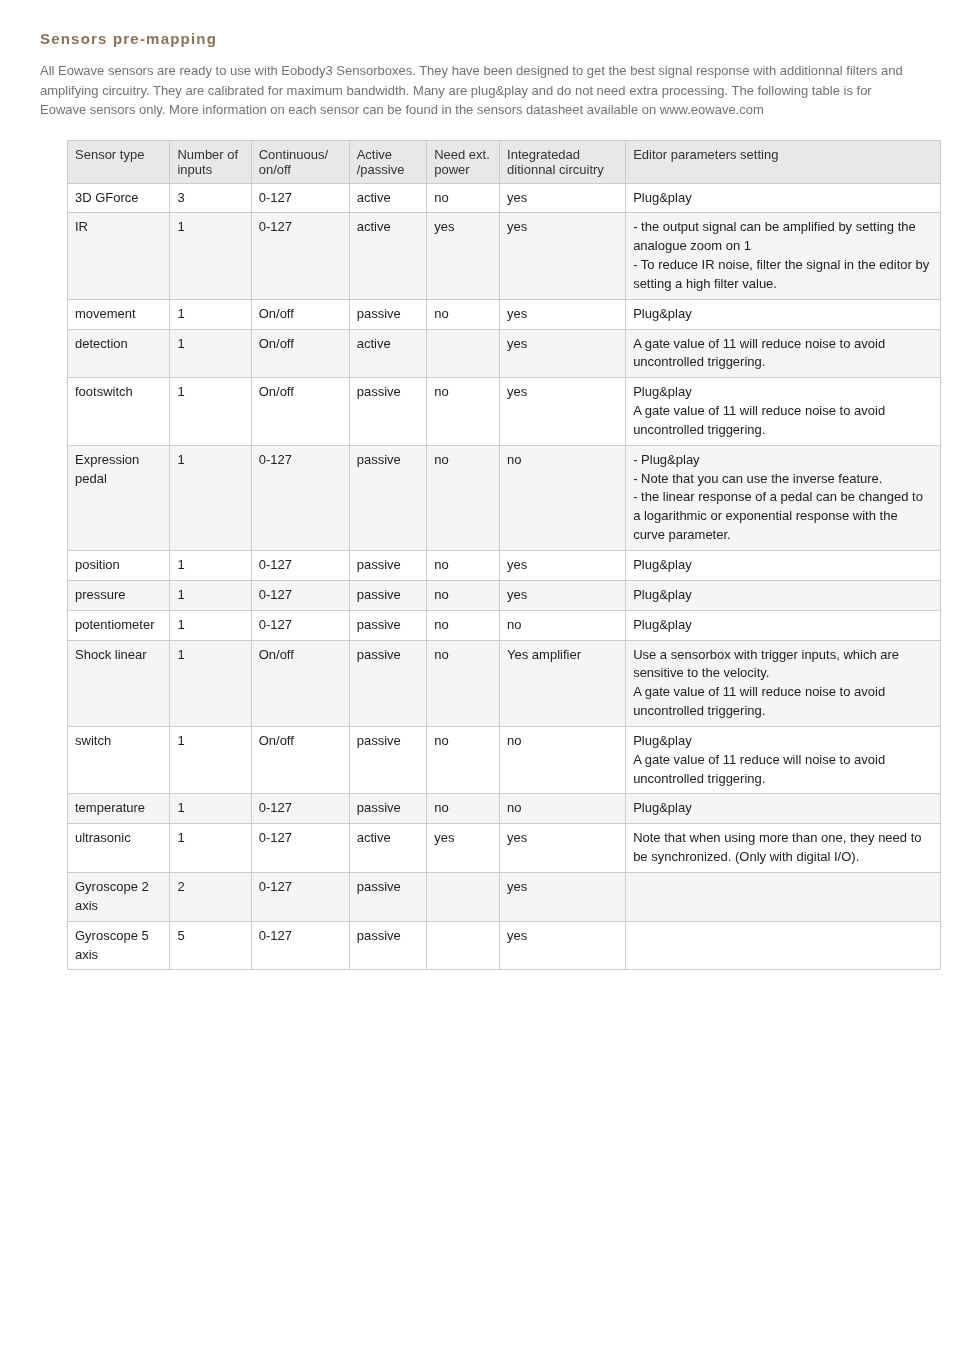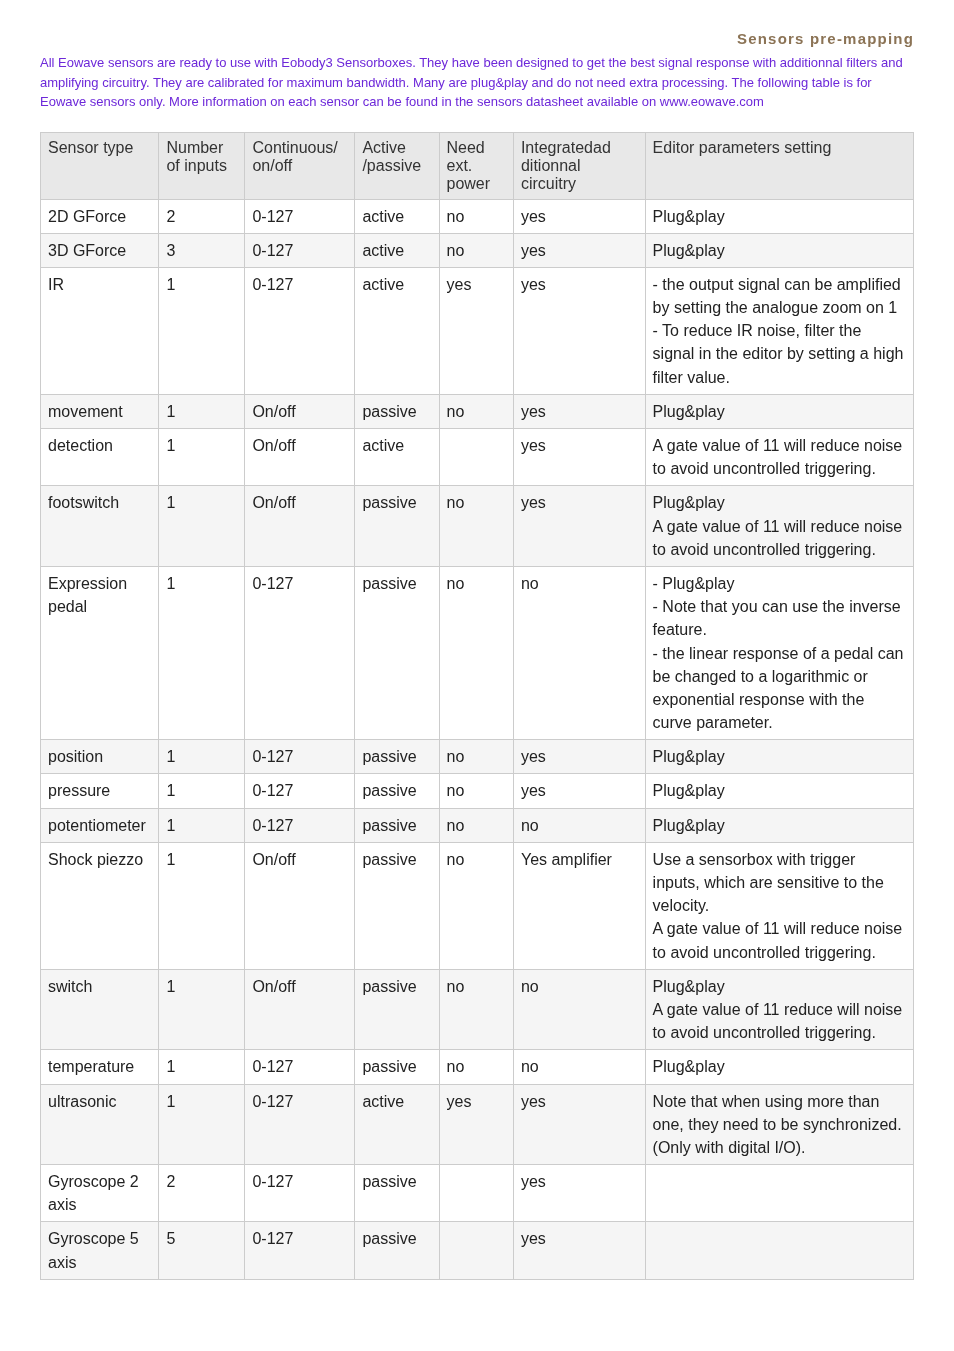--- a/index.html
+++ b/index.html
@@ -9,33 +9,33 @@
       color: #222;
       background: #fff;
       padding: 30px 40px;
       max-width: 954px;
     }
     h1 {
       font-size: 15px;
       font-weight: bold;
       color: #8B7355;
       letter-spacing: 0.08em;
-      margin-bottom: 6px;
-      text-align: right;
+      margin-bottom: 14px;
     }
     .intro {
       font-size: 13px;
       line-height: 1.5;
       margin-bottom: 20px;
-      color: #6d28d9;
+      color: #737373;
     }
     table {
       width: 100%;
       border-collapse: collapse;
-      font-size: 16px;
+      font-size: 13px;
+      margin-left: 27px;
     }
     thead tr {
       background: #e8e8e8;
     }
     th {
       border: 1px solid #ccc;
       padding: 6px 7px;
       font-weight: normal;
       text-align: left;
       vertical-align: top;
@@ -67,29 +67,20 @@
       <th>Sensor type</th>
       <th>Number of inputs</th>
       <th>Continuous/ on/off</th>
       <th>Active /passive</th>
       <th>Need ext. power</th>
       <th>Integratedad ditionnal circuitry</th>
       <th>Editor parameters setting</th>
     </tr>
   </thead>
   <tbody id="table-body">
-  <tr>
-        <td>2D GForce</td>
-        <td>2</td>
-        <td>0-127</td>
-        <td>active</td>
-        <td>no</td>
-        <td>yes</td>
-        <td>Plug&amp;play</td>
-      </tr>
       <tr>
         <td>3D GForce</td>
         <td>3</td>
         <td>0-127</td>
         <td>active</td>
         <td>no</td>
         <td>yes</td>
         <td>Plug&amp;play</td>
       </tr>
       <tr>
@@ -158,21 +149,21 @@
       <tr>
         <td>potentiometer</td>
         <td>1</td>
         <td>0-127</td>
         <td>passive</td>
         <td>no</td>
         <td>no</td>
         <td>Plug&amp;play</td>
       </tr>
       <tr>
-        <td>Shock piezzo</td>
+        <td>Shock linear</td>
         <td>1</td>
         <td>On/off</td>
         <td>passive</td>
         <td>no</td>
         <td>Yes amplifier</td>
         <td>Use a sensorbox with trigger inputs, which are sensitive to the velocity.<br>A gate value of 11 will reduce noise to avoid uncontrolled triggering.</td>
       </tr>
       <tr>
         <td>switch</td>
         <td>1</td>

